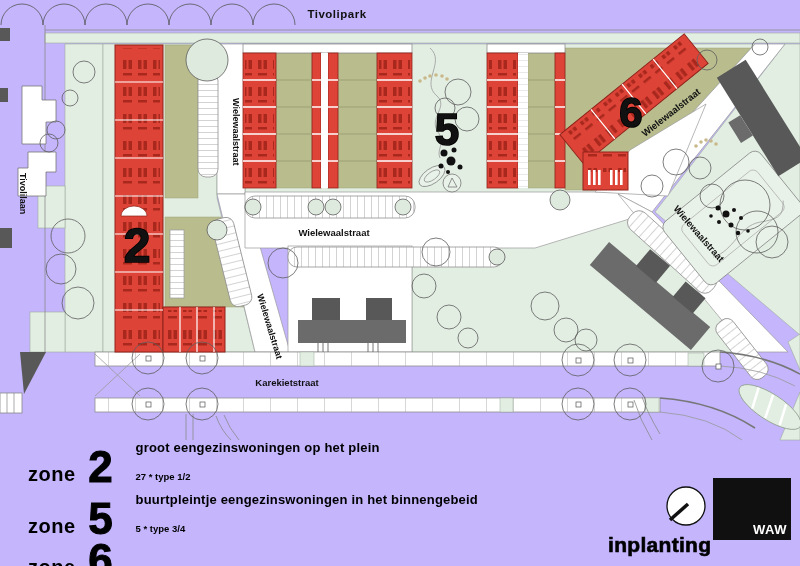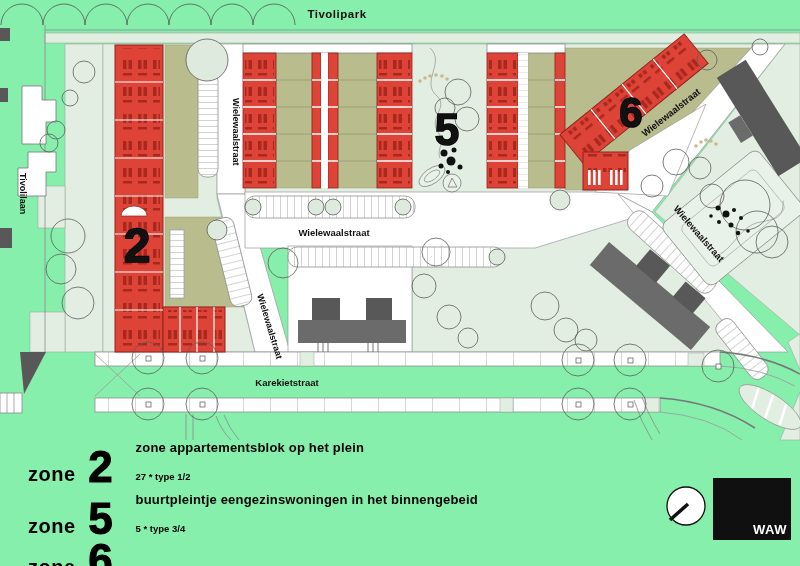--- a/index.html
+++ b/index.html
@@ -1,16 +1,16 @@
 <!DOCTYPE html>
 <html style="--zone-red: #de4337; --zone-red-dark: #a9281e; --garden-khaki: #b9bd8e; --green-light: #e3eee3; --building-gray: #6b6b6b; --building-dark: #585858;"><head>
 <meta charset="utf-8">
 <style>
   html,body{margin:0;padding:0;background:#fff;}
-  #page{position:relative;width:800px;height:566px;background:#86efac;overflow:hidden;
+  #page{position:relative;width:800px;height:566px;background:#c4b5fd;overflow:hidden;
         font-family:"Liberation Sans",sans-serif;}
   #map{position:absolute;left:0;top:0;}
   svg text{font-family:"Liberation Sans",sans-serif;font-weight:bold;fill:#111;}
   .red{fill:var(--zone-red);}
   .khaki{fill:var(--garden-khaki);}
   .green{fill:var(--green-light);}
   .gray{fill:var(--building-gray);}
   .dgray{fill:var(--building-dark);}
   .udark{fill:var(--zone-red-dark);}
   .wst{fill:#fff;stroke:#8f8f8f;stroke-width:.8;}
@@ -328,21 +328,21 @@
     <text class="big" x="447" y="145" font-size="44" text-anchor="middle">5</text>
     <text class="big" x="631" y="127" font-size="42" text-anchor="middle">6</text>
   </g>
 </svg>
 
 <div class="legend">
   <div class="lrow">
     <span class="lzone">zone</span>
     <span class="lnum">2</span>
     <div class="ltxt">
-      <div class="ltitle">zone appartementsblok op het plein</div>
+      <div class="ltitle">groot eengezinswoningen op het plein</div>
       <div class="lsub">27 * type 1/2</div>
     </div>
   </div>
   <div class="lrow">
     <span class="lzone">zone</span>
     <span class="lnum">5</span>
     <div class="ltxt">
       <div class="ltitle">buurtpleintje eengezinswoningen in het binnengebeid</div>
       <div class="lsub">5 * type 3/4</div>
     </div>
@@ -352,17 +352,18 @@
     <span class="lnum">6</span>
     <div class="ltxt">
     </div>
   </div>
 </div>
 
 <svg class="compass" width="44" height="44" viewBox="0 0 44 44">
   <circle cx="22" cy="22" r="19" fill="#fff" stroke="#111" stroke-width="1.3"></circle>
   <line x1="24" y1="20" x2="6" y2="36" stroke="#111" stroke-width="3.5"></line>
 </svg>
+<div class="drawtitle">inplanting</div>
 <div class="logo">
   <span>WAW</span>
 </div>
 
 </div>
 
 </body></html>

